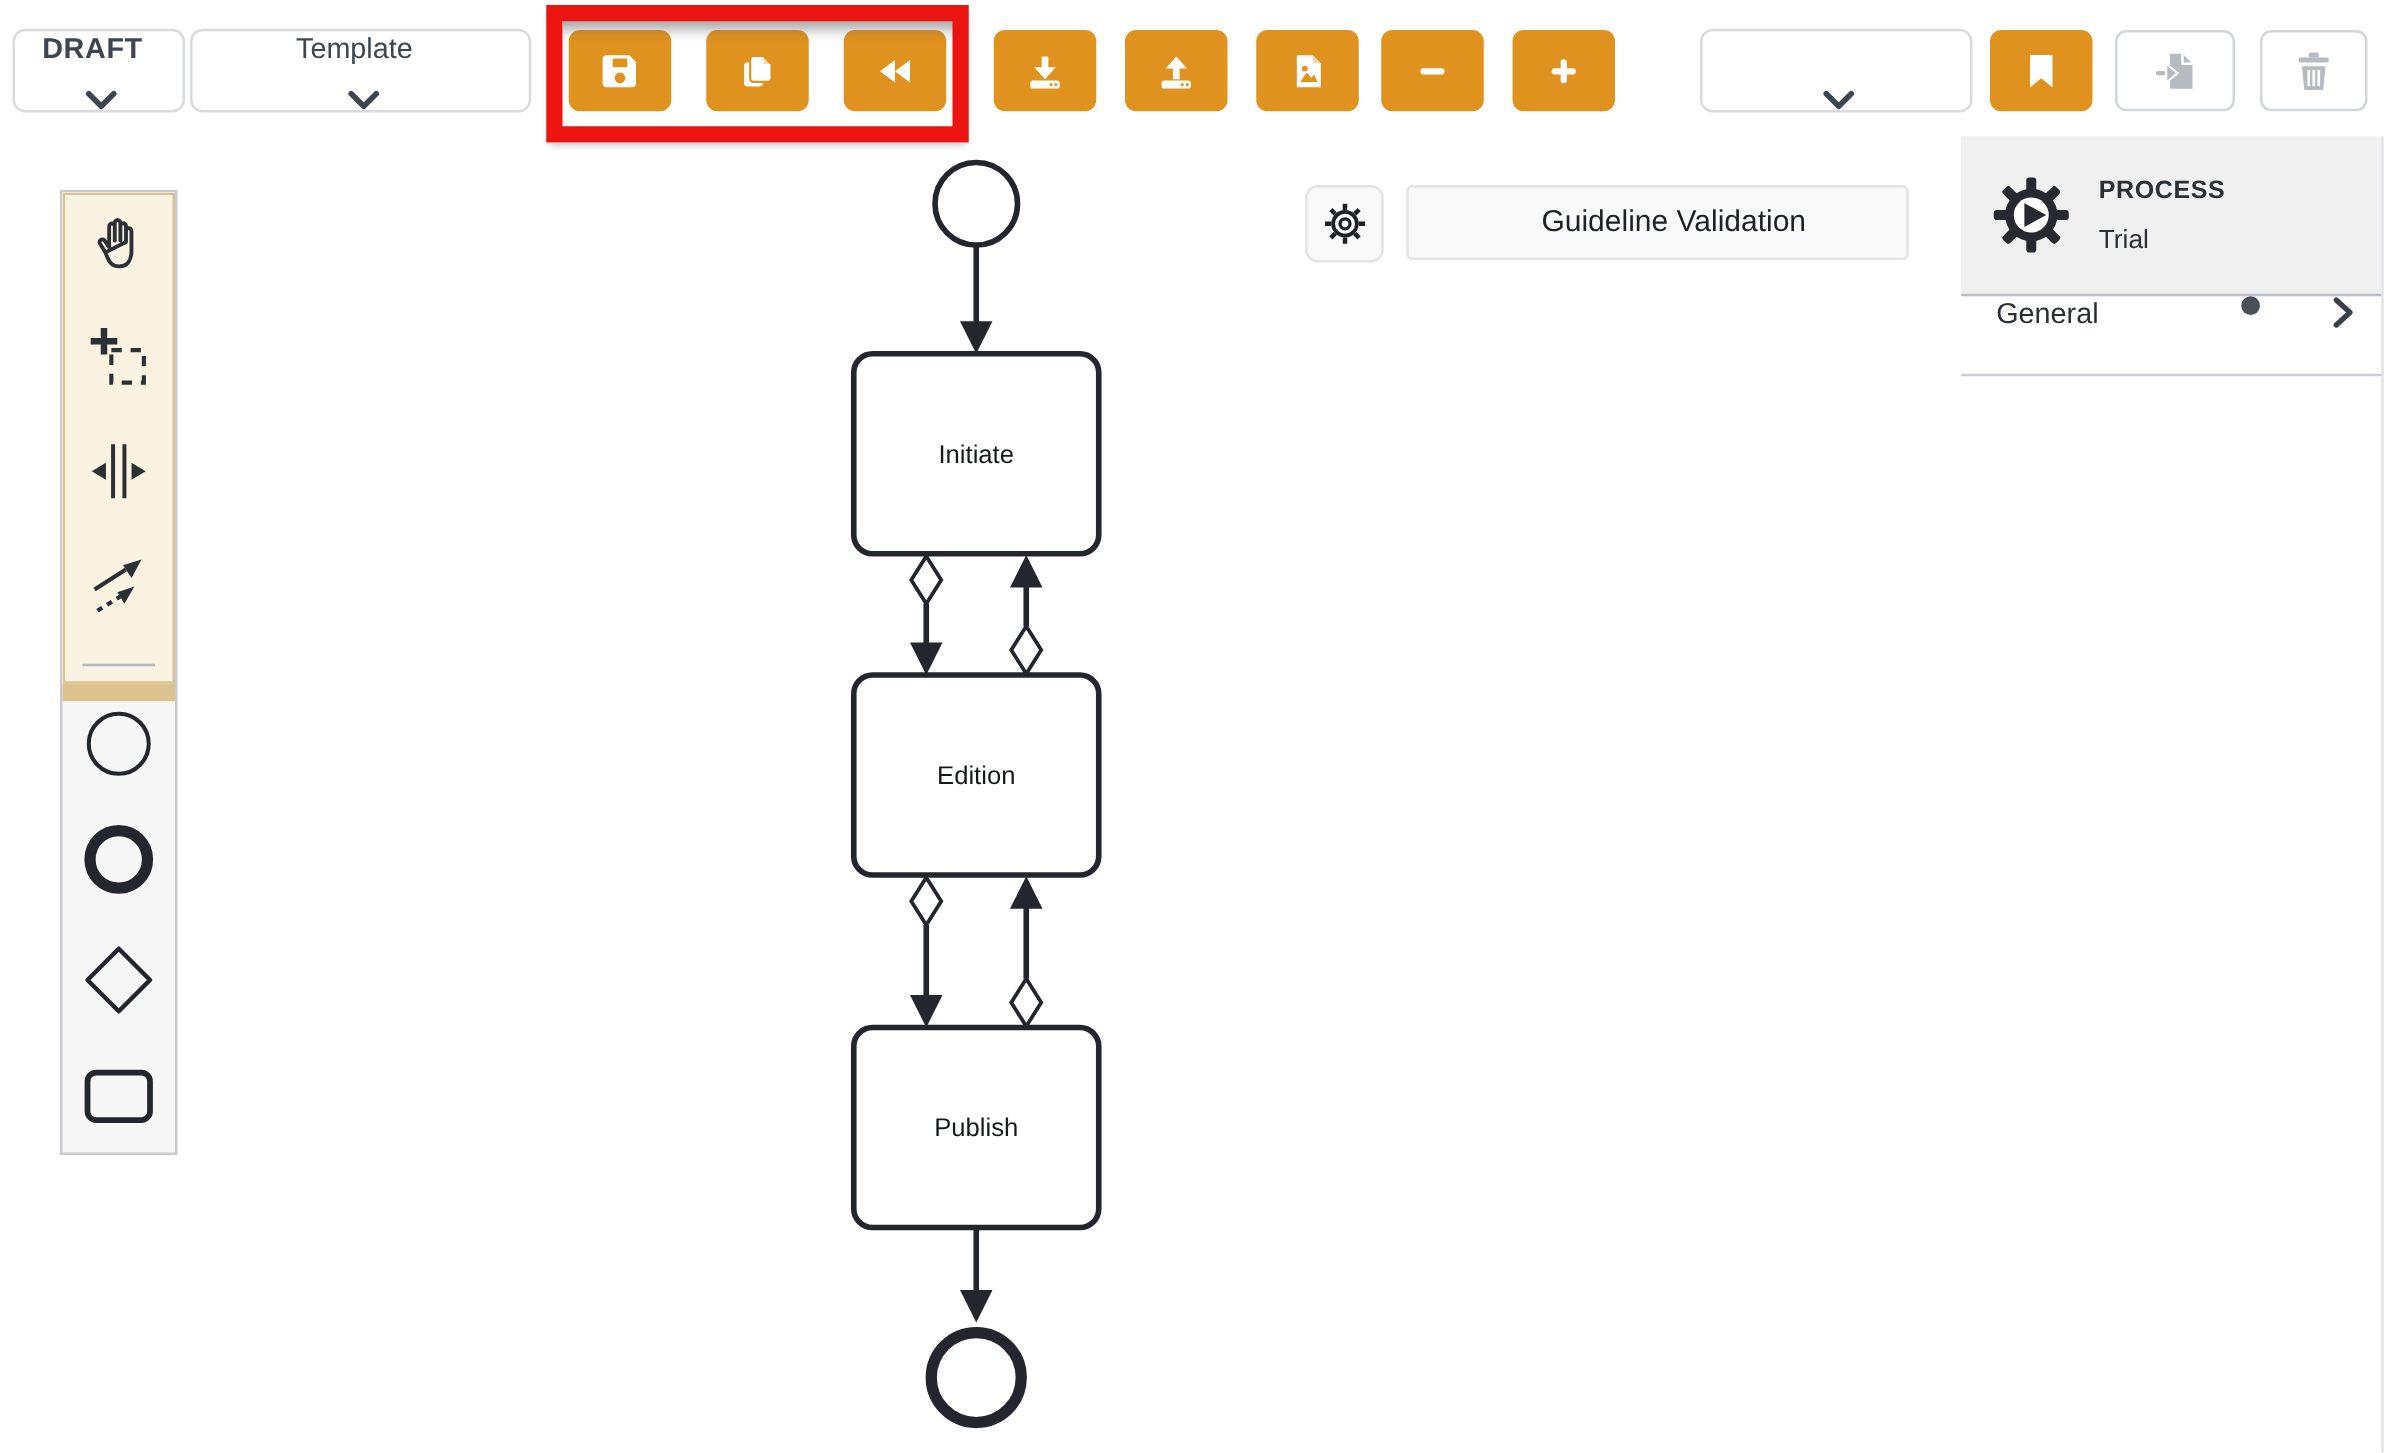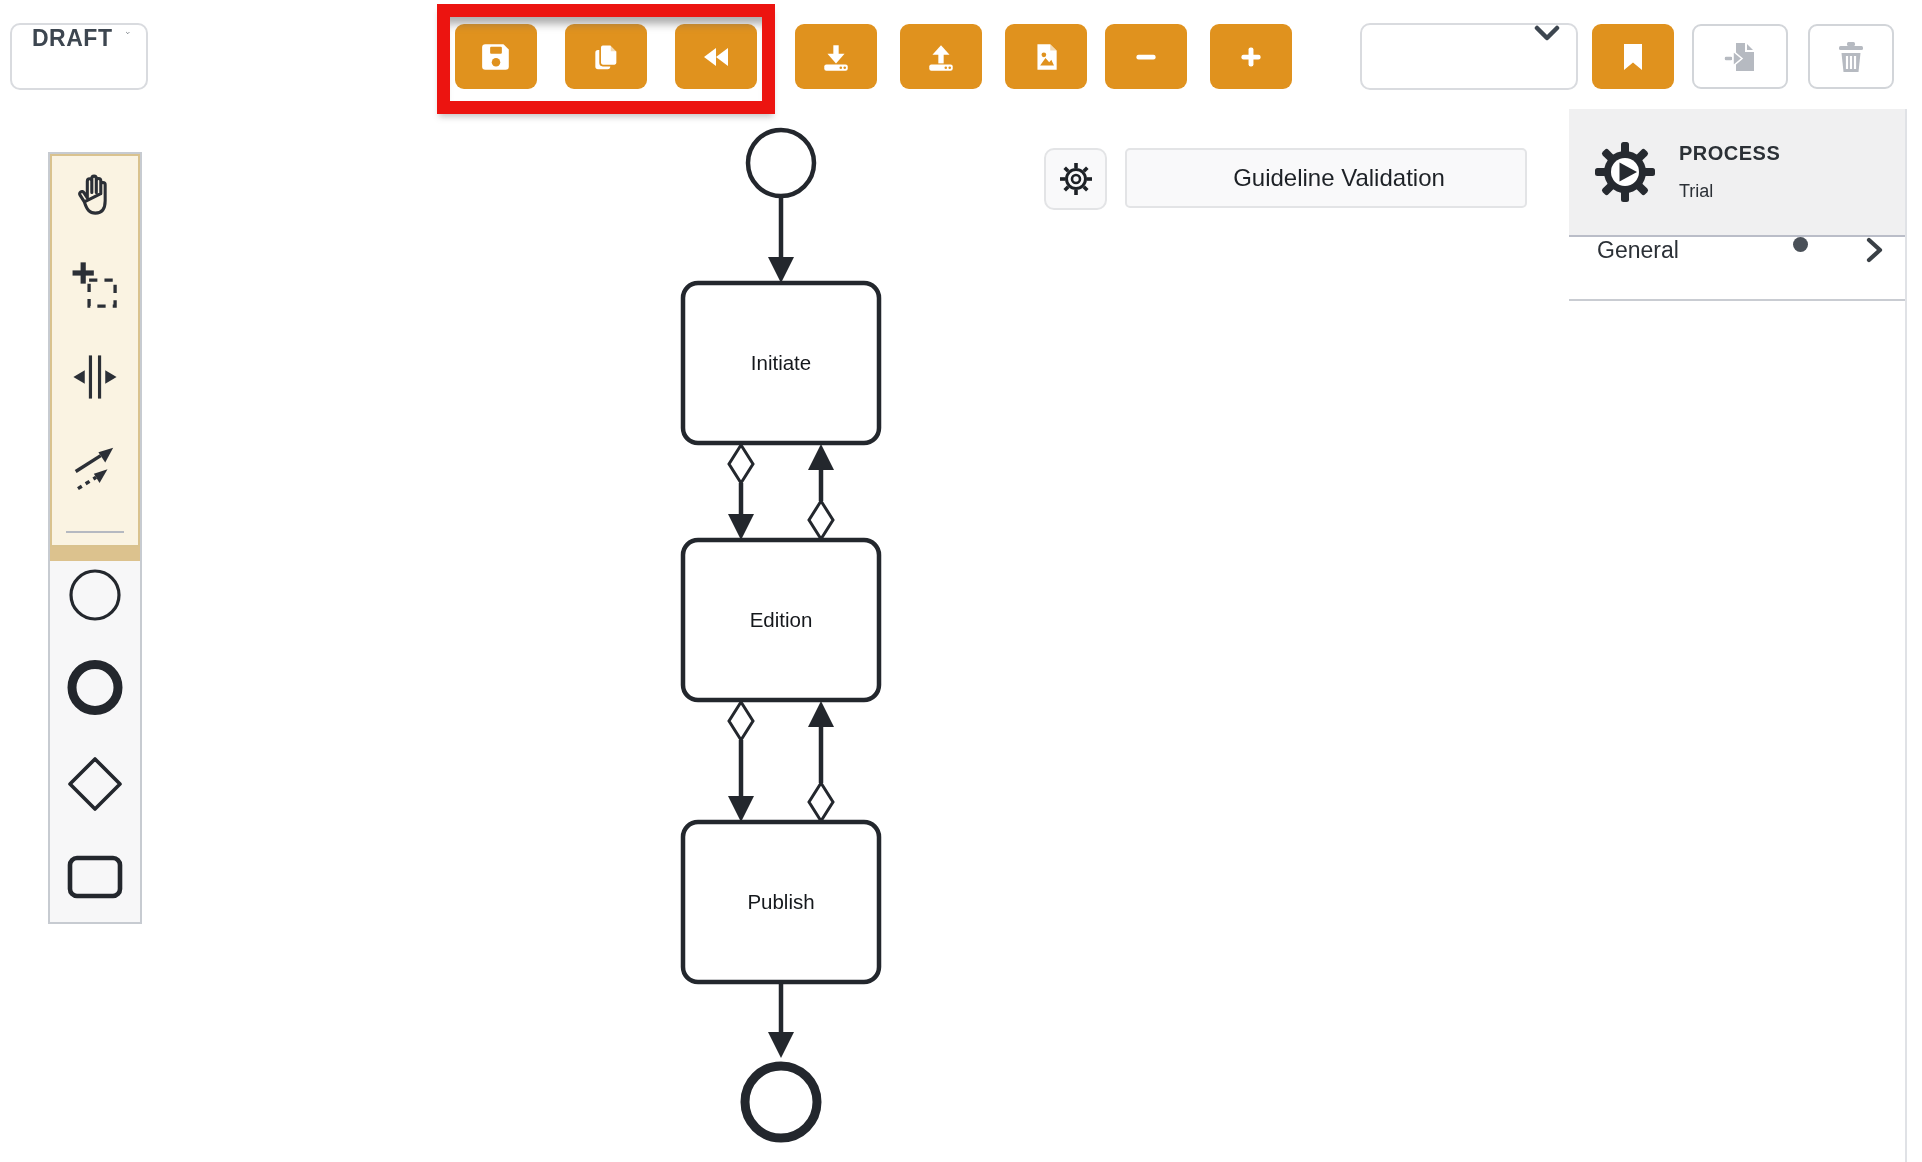--- a/index.html
+++ b/index.html
@@ -4,22 +4,22 @@
 <style>
   * { box-sizing: border-box; margin: 0; padding: 0; }
   html,body { background:#ffffff; }
   body { font-family: "Liberation Sans", "DejaVu Sans", sans-serif; }
   .app { position: relative; width: 1922px; height: 1162px; background: #fff; overflow: hidden; }
 
   
   .dd {
     position: absolute; top: 23px; height: 67px; background: #fff;
     border: 2px solid #d9dbdf; border-radius: 10px;
-    display: flex; justify-content: space-between;
-    padding: 0 16px 0 20px; font-size: 23px; color: #3d4650; cursor: pointer;
+    display: flex; align-items: center; justify-content: space-between;
+    padding: 0 16px 0 20px; font-size: 23px; color: #3d4650; cursor: pointer; flex-direction: column;
   }
   .dd .dd-label { margin-right: 14px; }
   .dd-draft { left: 10px; width: 138px; font-weight: 700; letter-spacing: .5px; }
   .dd-template { left: 152px; width: 273px; }
   .dd-version { left: 1360px; width: 218px; justify-content: flex-end; }
 
   .btn-orange {
     position: absolute; top: 24px; width: 82px; height: 65px;
     background: #e0921e; border: none; border-radius: 9px;
     display: flex; align-items: center; justify-content: center; cursor: pointer;
@@ -69,21 +69,21 @@
   .props {
     position: absolute; left: 1569px; top: 109px; width: 338px; height: 1053px;
     border-right: 2px solid #e0e2e6; background: #fff;
   }
   .props-header {
     height: 128px; background: #f0f0f1; border-bottom: 2px solid #babdc8;
     display: flex; align-items: center; padding-left: 24px;
   }
   .props-header .txt { margin-left: 22px; }
   .props-type { font-size: 20px; font-weight: 700; color: #2b3036; letter-spacing: .5px; }
-  .props-name { font-size: 18px; color: #2b3036; margin-top: 16px; }
+  .props-name { font-size: 21px; color: #2b3036; margin-top: 16px; }
   .props-row {
     height: 64px; border-bottom: 2px solid #c9ccd2;
     display: flex; align-items: flex-start; padding: 0 22px 0 28px;
     font-size: 23px; color: #2b3036; cursor: pointer;
   }
   .props-row .row-label { flex: 0 0 auto; }
   .props-row .spacer { flex: 1; }
   .props-row .ind-dot { width: 15px; height: 15px; border-radius: 50%; background: #4a5058; margin-right: 58px; }
   .row-italic .row-label { font-style: italic; }
 </style>
@@ -92,20 +92,26 @@
 
 <div class="app">
 
   <div class="dd dd-draft">
     <span class="dd-label">DRAFT</span>
     <svg width="26" height="16" viewBox="0 0 26 16">
         <path d="M3 3 L13 13 L23 3" fill="none" stroke="#3d4650" stroke-width="4.5" stroke-linecap="round" stroke-linejoin="round"></path>
       </svg>
   </div>
 
+  <div class="dd dd-template">
+    <span class="dd-label">Template</span>
+    <svg width="26" height="16" viewBox="0 0 26 16">
+        <path d="M3 3 L13 13 L23 3" fill="none" stroke="#3d4650" stroke-width="4.5" stroke-linecap="round" stroke-linejoin="round"></path>
+      </svg>
+  </div>
 
   <button class="btn-orange" style="left:455px">
     <svg width="32" height="32" viewBox="0 0 30 30">
       <path d="M5 3 h17 l5 5 v16 a3 3 0 0 1 -3 3 h-19 a3 3 0 0 1 -3 -3 v-18 a3 3 0 0 1 3 -3 z" fill="#ffffff"></path>
       <rect x="9.5" y="5.5" width="11" height="6.5" rx="1" fill="#e0921e"></rect>
       <circle cx="15" cy="20" r="4" fill="#e0921e"></circle>
     </svg>
   </button>
   <button class="btn-orange" style="left:565px">
     <svg width="32" height="32" viewBox="0 0 30 30">

